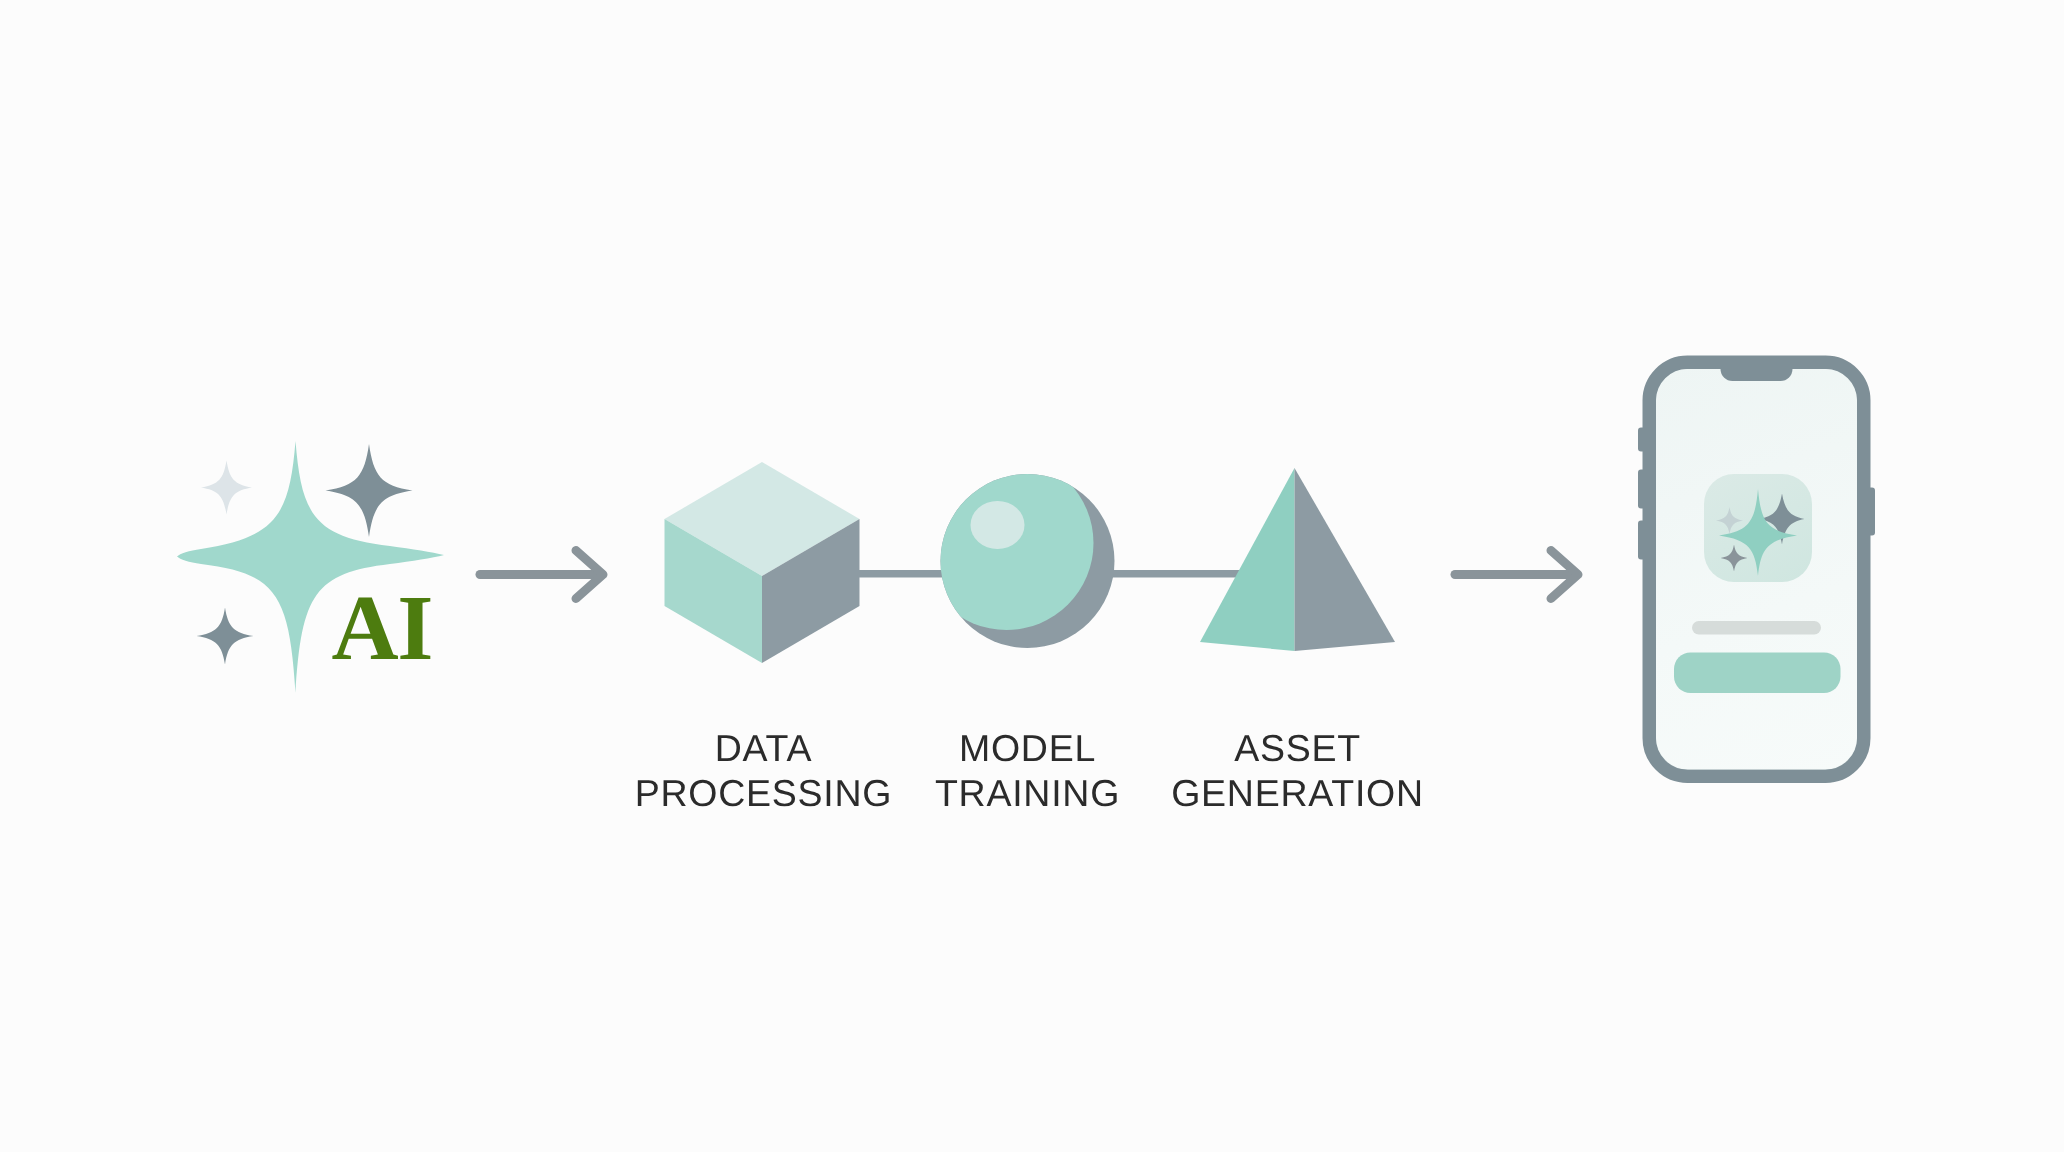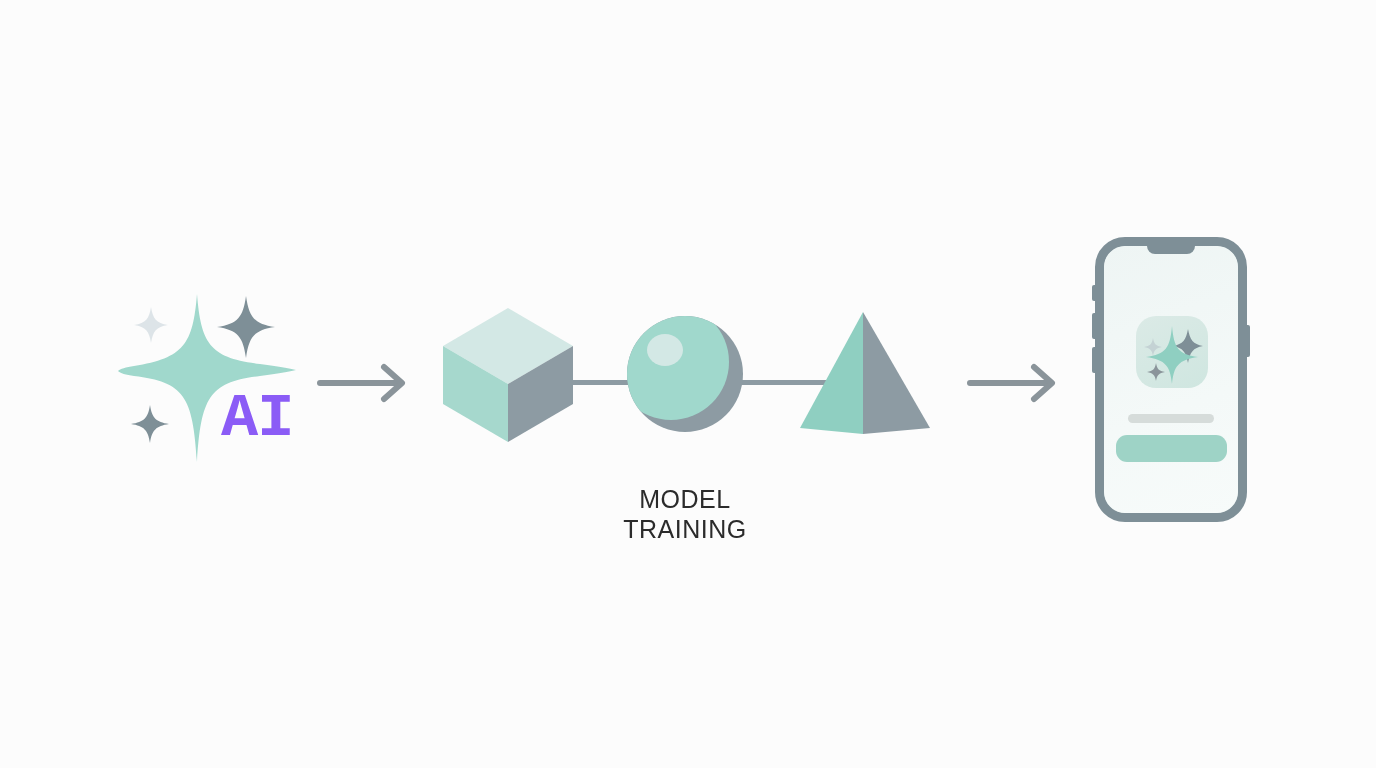--- a/index.html
+++ b/index.html
@@ -36,24 +36,24 @@
     letter-spacing: 0.5px;
     font-weight: 400;
     white-space: pre-line;
     font-family: "Liberation Sans", sans-serif;
   }
   
   .ai-text {
     position: absolute;
     font-size: 62px;
     font-weight: 700;
-    color: #8b5cf6;
+    color: #4d7c0f;
     letter-spacing: -1px;
     line-height: 1;
-    font-family: Liberation Mono, monospace;
+    font-family: Liberation Serif, serif;
   }
   
   .phone-frame {
     position: absolute;
     box-sizing: border-box;
     border: 9px solid #7e8f97;
     border-radius: 30px;
     background: #edf4f3;
     overflow: hidden;
   }
@@ -152,20 +152,22 @@
   <div class="node" style="left:438px; top:305px; width:140px; height:140px;">
     <svg width="140" height="140" viewBox="0 0 140 140">
 
       <path fill="#d3e8e5" d="M70 3 L135 41 L70 79 L5 41 Z"></path>
 
       <path fill="#a6d8cd" d="M5 41 L70 79 L70 137 L5 99 Z"></path>
 
       <path fill="#8d9ba3" d="M135 41 L135 99 L70 137 L70 79 Z"></path>
     </svg>
   </div>
+  <div class="step-label" style="left:398px; top:484px; width:222px;"><span>DATA
+PROCESSING</span></div>
 
   <div class="node" style="left:623px; top:312px; width:124px; height:124px;">
     <svg width="124" height="124" viewBox="0 0 124 124">
       <defs>
         <clipPath id="sphereClip">
           <circle cx="62" cy="62" r="58"></circle>
         </clipPath>
       </defs>
 
       <circle cx="62" cy="62" r="58" fill="#8d9ba3"></circle>
@@ -181,20 +183,22 @@
 TRAINING</span></div>
 
   <div class="node" style="left:795px; top:308px; width:140px; height:130px;">
     <svg width="140" height="130" viewBox="0 0 140 130">
 
       <path fill="#8fcfc1" d="M68 4 L68 126 L5 120 Z"></path>
 
       <path fill="#8d9ba3" d="M68 4 L135 120 L68 126 Z"></path>
     </svg>
   </div>
+  <div class="step-label" style="left:754px; top:484px; width:222px;"><span>ASSET
+GENERATION</span></div>
 
   <div class="node" style="left:968px; top:362px; width:95px; height:42px;">
     <svg width="95" height="42" viewBox="0 0 95 42">
       <line x1="2" y1="21" x2="82" y2="21" stroke="#8a949a" stroke-width="6" stroke-linecap="round"></line>
       <polyline points="66,5 84,21 66,37" fill="none" stroke="#8a949a" stroke-width="6" stroke-linecap="round" stroke-linejoin="round"></polyline>
     </svg>
   </div>
 
   <div class="node" style="left:1095px; top:237px; width:152px; height:285px;">
 

